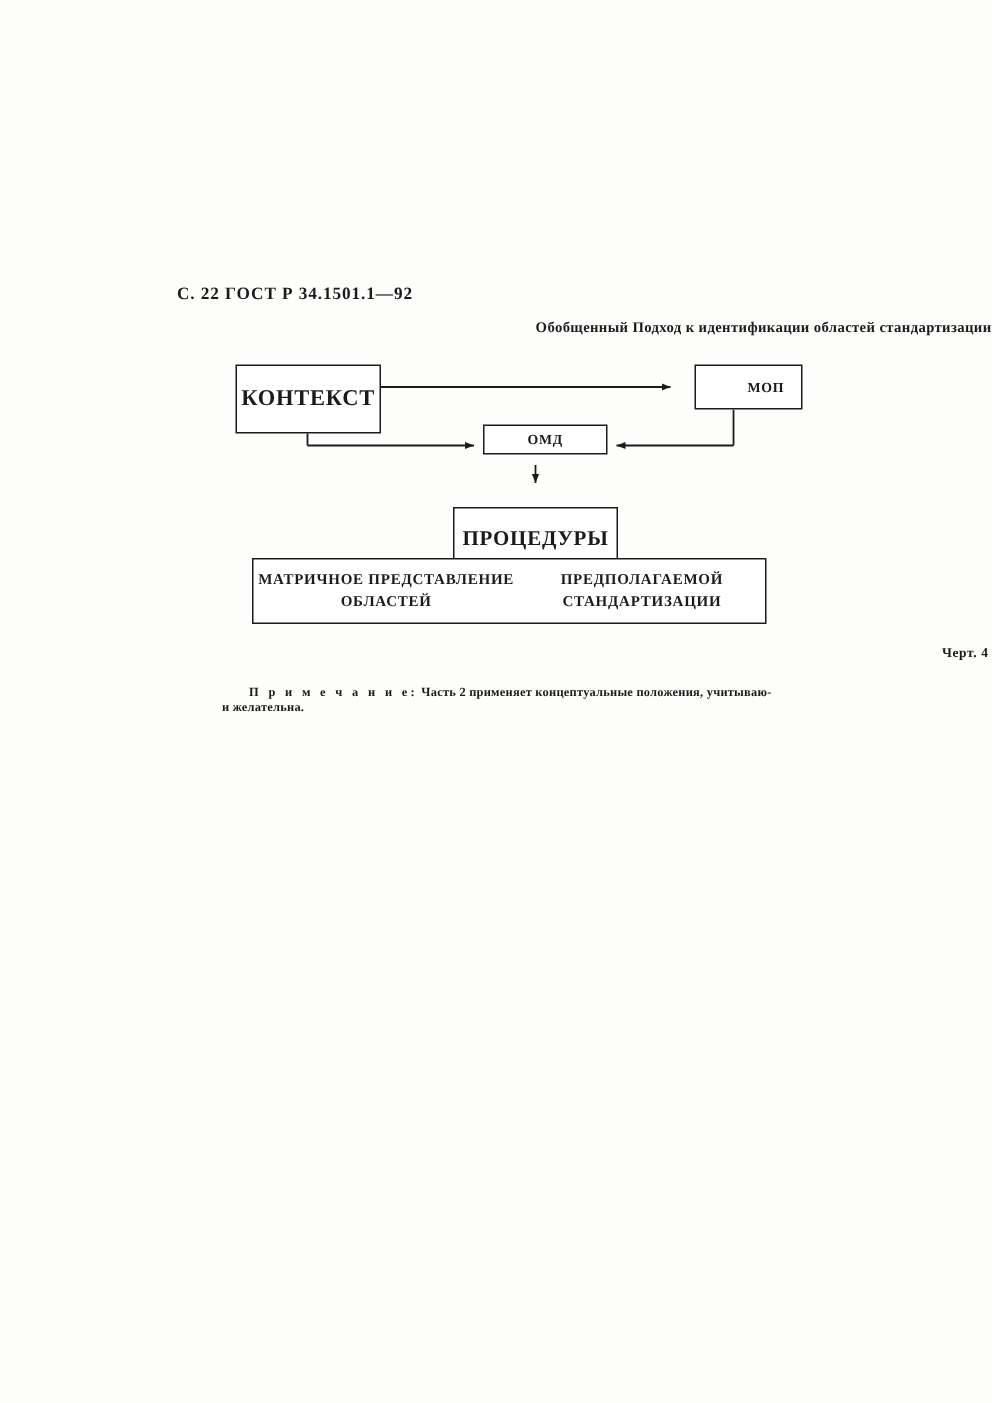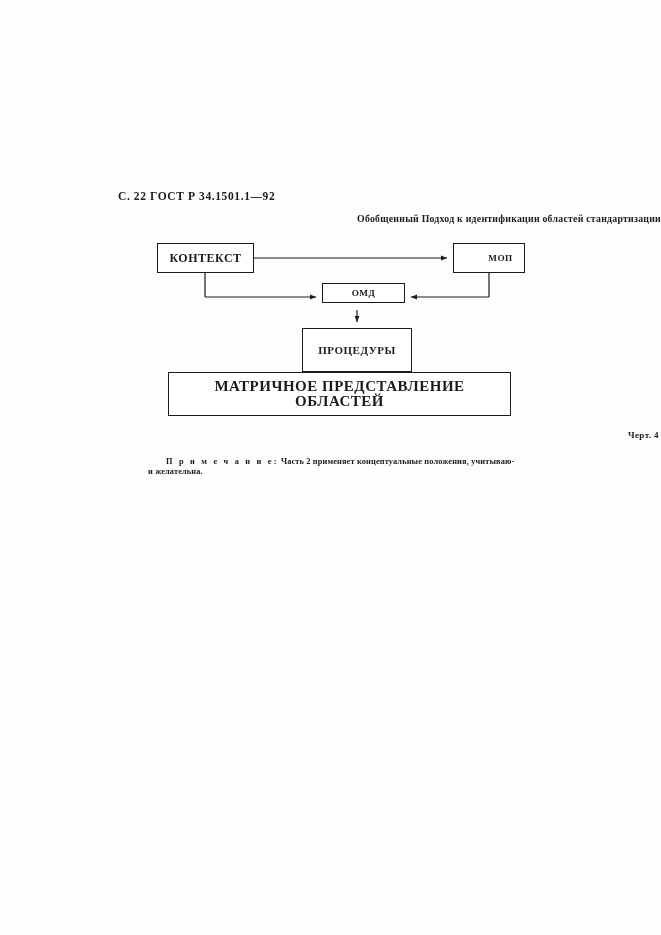--- a/index.html
+++ b/index.html
@@ -61,27 +61,27 @@
     border: 1.3px solid #1b1b1b;
     background: #ffffff;
     display: flex;
     align-items: center;
     justify-content: center;
     text-align: center;
     font-weight: bold;
     letter-spacing: 0.5px;
     box-sizing: border-box;
   }
-  .node-context { left: 157px; top: 243px; width: 97px; height: 30px; font-size: 12px; }
-  .node-mop     { left: 453px; top: 243px; width: 72px; height: 30px; font-size: 9.2px; padding-left: 23px; }
+  .node-context { left: 157px; top: 243px; width: 97px; height: 46px; font-size: 15px; }
+  .node-mop     { left: 463px; top: 243px; width: 72px; height: 30px; font-size: 9.2px; padding-left: 23px; }
   .node-omd     { left: 322px; top: 283px; width: 83px; height: 20px; font-size: 9.2px; }
-  .node-proc    { left: 302px; top: 328px; width: 110px; height: 44px; font-size: 11px; }
+  .node-proc    { left: 302px; top: 338px; width: 110px; height: 44px; font-size: 14px; }
   .node-matrix  {
     left: 168px; top: 372px; width: 343px; height: 44px;
-    font-size: 15px; line-height: 15px; flex-direction: column;
+    font-size: 10px; line-height: 15px;  justify-content: space-between;
   }
 
   
   .figure-caption {
     position: absolute;
     left: 0;
     right: 2px;
     top: 430px;
     text-align: right;
     font-size: 9px;
@@ -146,20 +146,21 @@
   <div class="node node-mop">МОП</div>
 
   <div class="node node-omd">ОМД</div>
 
   <div class="node node-proc">
     <span>ПРОЦЕДУРЫ</span>
   </div>
 
   <div class="node node-matrix">
     <span>МАТРИЧНОЕ ПРЕДСТАВЛЕНИЕ ОБЛАСТЕЙ</span>
+    <span>ПРЕДПОЛАГАЕМОЙ СТАНДАРТИЗАЦИИ</span>
   </div>
 
   <div class="figure-caption">Черт. 4</div>
 
   <div class="note">
     <span class="note-label">П р и м е ч а н и е:</span><span> Часть 2 применяет концептуальные положения, учитываю-</span>
     <span class="note-line">и желательна.</span>
   </div>
 
 </div>

